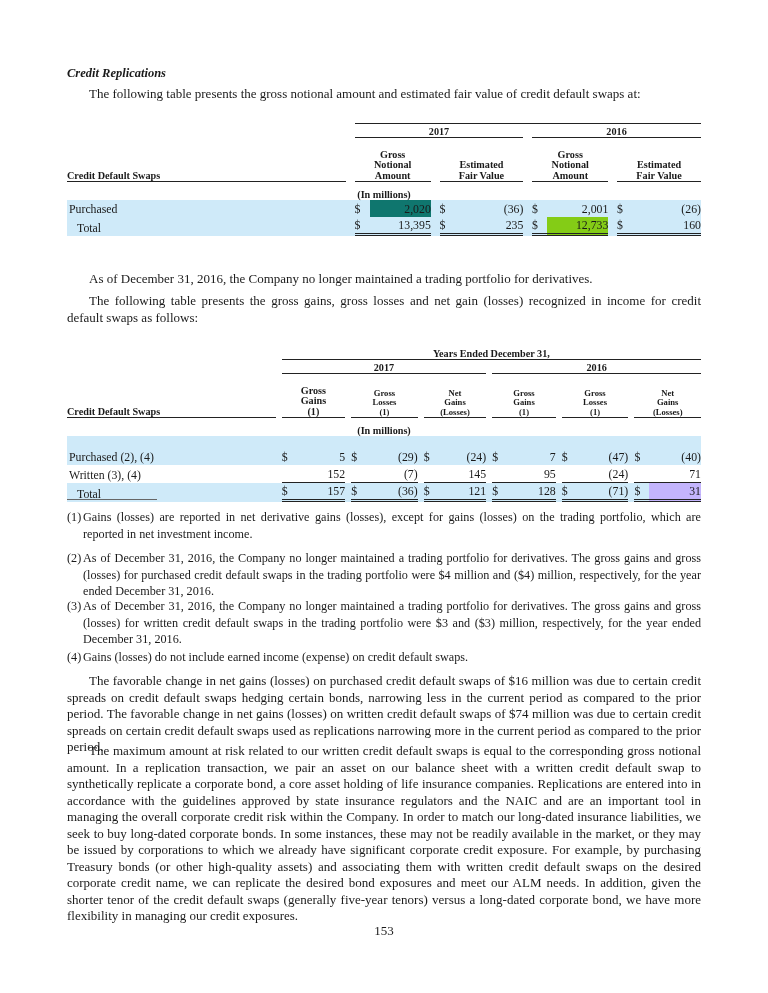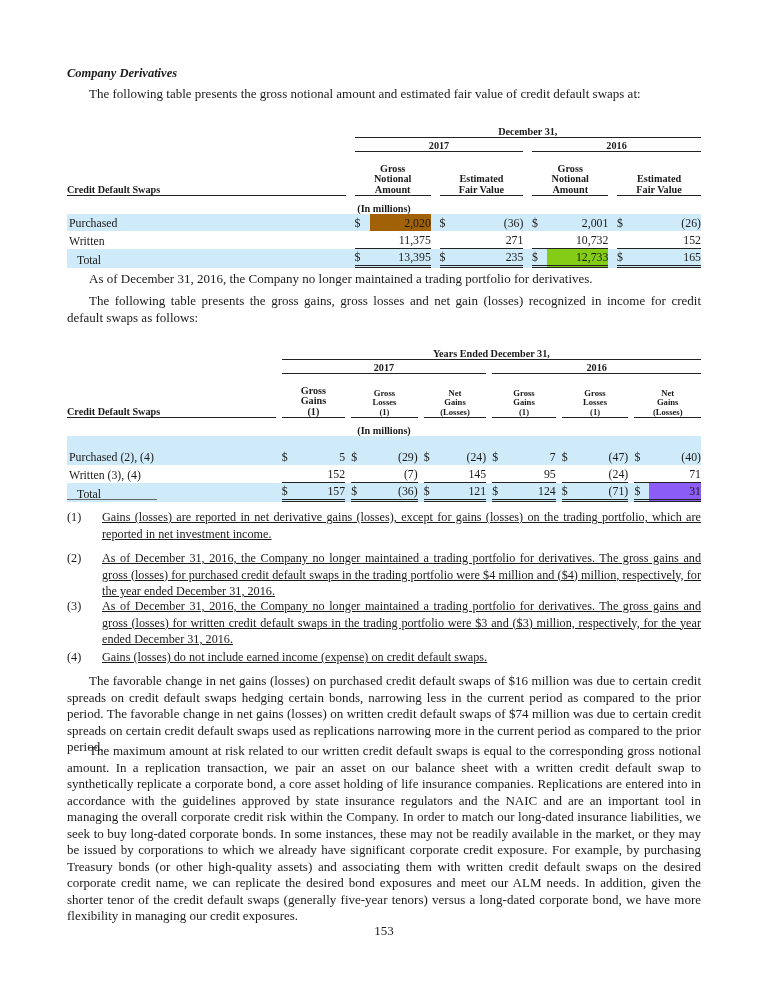--- a/index.html
+++ b/index.html
@@ -37,54 +37,49 @@
   .gap { width: 7px; }
   .lbl { text-align: left; padding-left: 2px !important; }
   .total-lbl { padding-left: 10px !important; }
 
   .footnote-rule {
     position: absolute; left: 0; top: 499px; width: 90px; height: 0;
     border-top: 1px solid #666;
   }
   .fn { position: absolute; left: 0; width: 634px; font-size: 12.2px; line-height: 16.5px; }
   .fn-num { position: absolute; left: 0; top: 0; }
-  .fn-text { margin-left: 35px; text-align: justify; text-decoration: underline; }
+  .fn-text { margin-left: 16px; text-align: justify; }
   .page-number { position: absolute; top: 923px; left: 0; width: 634px; text-align: center; font-size: 13px; }
 </style>
 </head>
 <body>
 
 <div class="page">
 
-  <div class="section-title">Company Derivatives</div>
+  <div class="section-title">Credit Replications</div>
 
   <div class="para indent" style="top:86px;">The following table presents the gross notional amount and estimated fair value of credit default swaps at:</div>
 
   <table class="fin" style="top:123px;">
     <colgroup>
       <col style="width:256px">
       <col class="gap" style="width:8px">
       <col style="width:14px">
         <col style="width:56px">
       <col style="width:8px">
       <col style="width:14px">
         <col style="width:63px">
       <col style="width:8px">
       <col style="width:14px">
         <col style="width:56px">
       <col style="width:8px">
       <col style="width:14px">
         <col style="width:63px">
     </colgroup>
     <tbody>
-        <tr style="height:14px">
-      <td></td>
-          <td></td>
-      <td colspan="11" class="hdr">December 31,</td>
-    </tr>
     <tr style="height:15px">
       <td></td>
           <td></td>
       <td colspan="5" class="hdr top" style="border-bottom:1.5px solid #222;">2017</td>
       <td class="top"></td>
       <td colspan="5" class="hdr top" style="border-bottom:1.5px solid #222;">2016</td>
     </tr>
     <tr style="height:44px">
       <td class="hdr u1" style="text-align:left;">Credit Default Swaps</td>
       <td></td>
@@ -111,62 +106,47 @@
       </td>
     </tr>
     <tr style="height:18px">
       <td colspan="13" class="hdr">(In millions)</td>
     </tr>
 
     <tr class="rowhl" style="height:17px">
       <td class="cell-bg lbl" style="background: rgb(207, 234, 249);">Purchased</td>
       <td class="cell-bg" style="background: rgb(207, 234, 249);"></td>
       <td class="cell-bg dol" style="background: rgb(207, 234, 249);">$</td>
-      <td class="cell-bg num" style="background: #a16207; margin-top: 6px;">2,020</td>
+      <td class="cell-bg num" style="background: #0f766e; margin-top: 6px;">2,020</td>
       <td class="cell-bg" style="background: rgb(207, 234, 249);"></td>
       <td class="cell-bg dol" style="background: rgb(207, 234, 249);">$</td>
       <td class="cell-bg num" style="background: rgb(207, 234, 249);">(36)</td>
       <td class="cell-bg" style="background: rgb(207, 234, 249);"></td>
       <td class="cell-bg dol" style="background: rgb(207, 234, 249);">$</td>
       <td class="cell-bg num" style="background: rgb(207, 234, 249);">2,001</td>
       <td class="cell-bg" style="background: rgb(207, 234, 249);"></td>
       <td class="cell-bg dol" style="background: rgb(207, 234, 249);">$</td>
       <td class="cell-bg num" style="background: rgb(207, 234, 249);">(26)</td>
     </tr>
 
-    <tr style="height:18px">
-      <td class="lbl">Written</td>
-      <td></td>
-      <td class="u1"></td>
-      <td class="num u1">11,375</td>
-      <td></td>
-      <td class="u1"></td>
-      <td class="num u1">271</td>
-      <td></td>
-      <td class="u1"></td>
-      <td class="num u1">10,732</td>
-      <td></td>
-      <td class="u1"></td>
-      <td class="num u1">152</td>
-    </tr>
 
     <tr class="rowhl" style="height:19px">
       <td class="cell-bg lbl total-lbl" style="background: rgb(207, 234, 249);">Total</td>
       <td class="cell-bg" style="background: rgb(207, 234, 249);"></td>
       <td class="cell-bg dol dbl" style="background: rgb(207, 234, 249);">$</td>
       <td class="cell-bg num dbl" style="background: rgb(207, 234, 249);">13,395</td>
       <td class="cell-bg" style="background: rgb(207, 234, 249);"></td>
       <td class="cell-bg dol dbl" style="background: rgb(207, 234, 249);">$</td>
       <td class="cell-bg num dbl" style="background: rgb(207, 234, 249);">235</td>
       <td class="cell-bg" style="background: rgb(207, 234, 249);"></td>
       <td class="cell-bg dol dbl" style="background: rgb(207, 234, 249);">$</td>
       <td class="cell-bg num dbl" style="background: #84cc16;">12,733</td>
       <td class="cell-bg" style="background: rgb(207, 234, 249);"></td>
       <td class="cell-bg dol dbl" style="background: rgb(207, 234, 249);">$</td>
-      <td class="cell-bg num dbl" style="background: rgb(207, 234, 249);">165</td>
+      <td class="cell-bg num dbl" style="background: rgb(207, 234, 249);">160</td>
     </tr>
   </tbody>
     </table>
 
   <div class="para indent" style="top:271px;">As of December 31, 2016, the Company no longer maintained a trading portfolio for derivatives.</div>
   <div class="para indent" style="top:293px;">The following table presents the gross gains, gross losses and net gain (losses) recognized in income for credit default swaps as follows:</div>
 
   <table class="fin" style="top:345px;">
     <colgroup>
       <col style="width:204px">
@@ -295,27 +275,27 @@
       <td class="cell-bg dol dbl" style="background: rgb(207, 234, 249);">$</td>
       <td class="cell-bg num dbl" style="background: rgb(207, 234, 249);">157</td>
       <td class="cell-bg" style="background: rgb(207, 234, 249);"></td>
       <td class="cell-bg dol dbl" style="background: rgb(207, 234, 249);">$</td>
       <td class="cell-bg num dbl" style="background: rgb(207, 234, 249);">(36)</td>
       <td class="cell-bg" style="background: rgb(207, 234, 249);"></td>
       <td class="cell-bg dol dbl" style="background: rgb(207, 234, 249);">$</td>
       <td class="cell-bg num dbl" style="background: rgb(207, 234, 249);">121</td>
       <td class="cell-bg" style="background: rgb(207, 234, 249);"></td>
       <td class="cell-bg dol dbl" style="background: rgb(207, 234, 249);">$</td>
-      <td class="cell-bg num dbl" style="background: rgb(207, 234, 249);">124</td>
+      <td class="cell-bg num dbl" style="background: rgb(207, 234, 249);">128</td>
       <td class="cell-bg" style="background: rgb(207, 234, 249);"></td>
       <td class="cell-bg dol dbl" style="background: rgb(207, 234, 249);">$</td>
       <td class="cell-bg num dbl" style="background: rgb(207, 234, 249);">(71)</td>
       <td class="cell-bg" style="background: rgb(207, 234, 249);"></td>
       <td class="cell-bg dol dbl" style="background: rgb(207, 234, 249);">$</td>
-      <td class="cell-bg num dbl" style="background: #8b5cf6;">31</td>
+      <td class="cell-bg num dbl" style="background: #c4b5fd;">31</td>
     </tr>
   </tbody>
     </table>
 
   <div class="footnote-rule"></div>
 
   <div class="fn" style="top:509px;">
     <span class="fn-num">(1)</span>
     <div class="fn-text">Gains (losses) are reported in net derivative gains (losses), except for gains (losses) on the trading portfolio, which are reported in net investment income.</div>
   </div>

